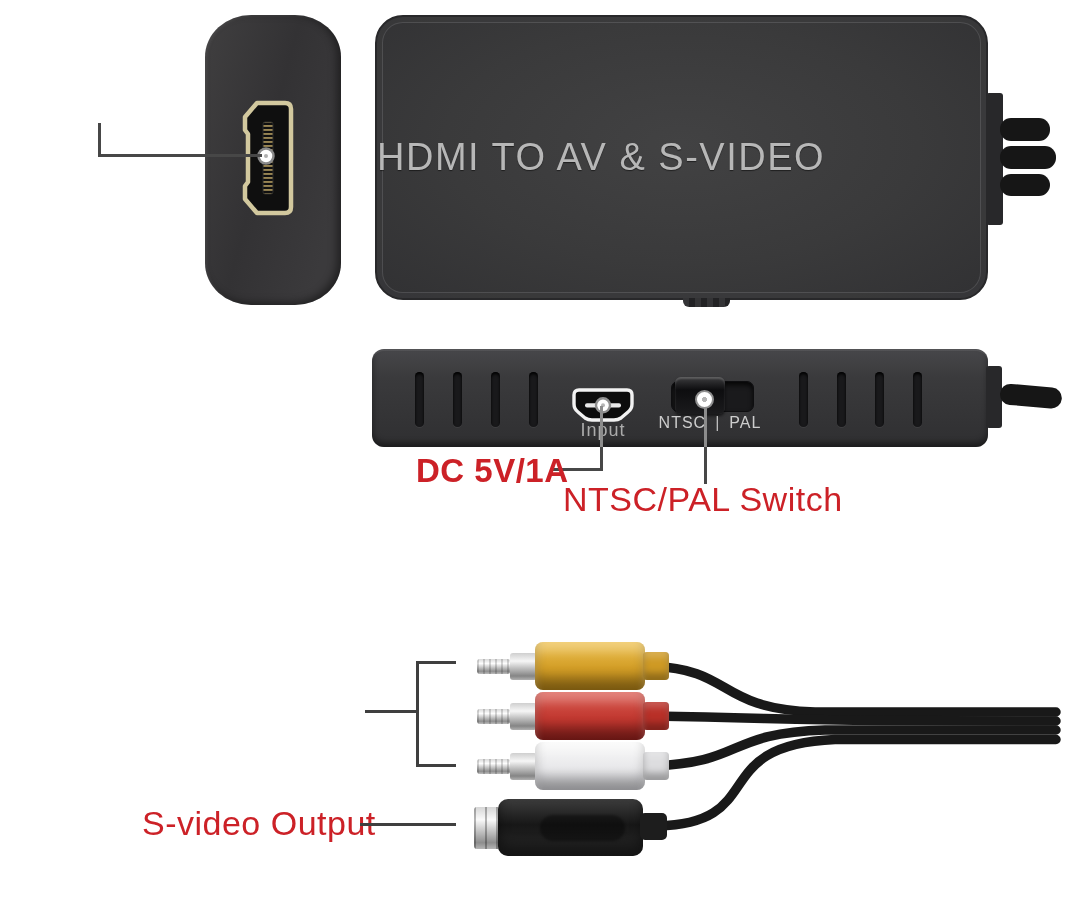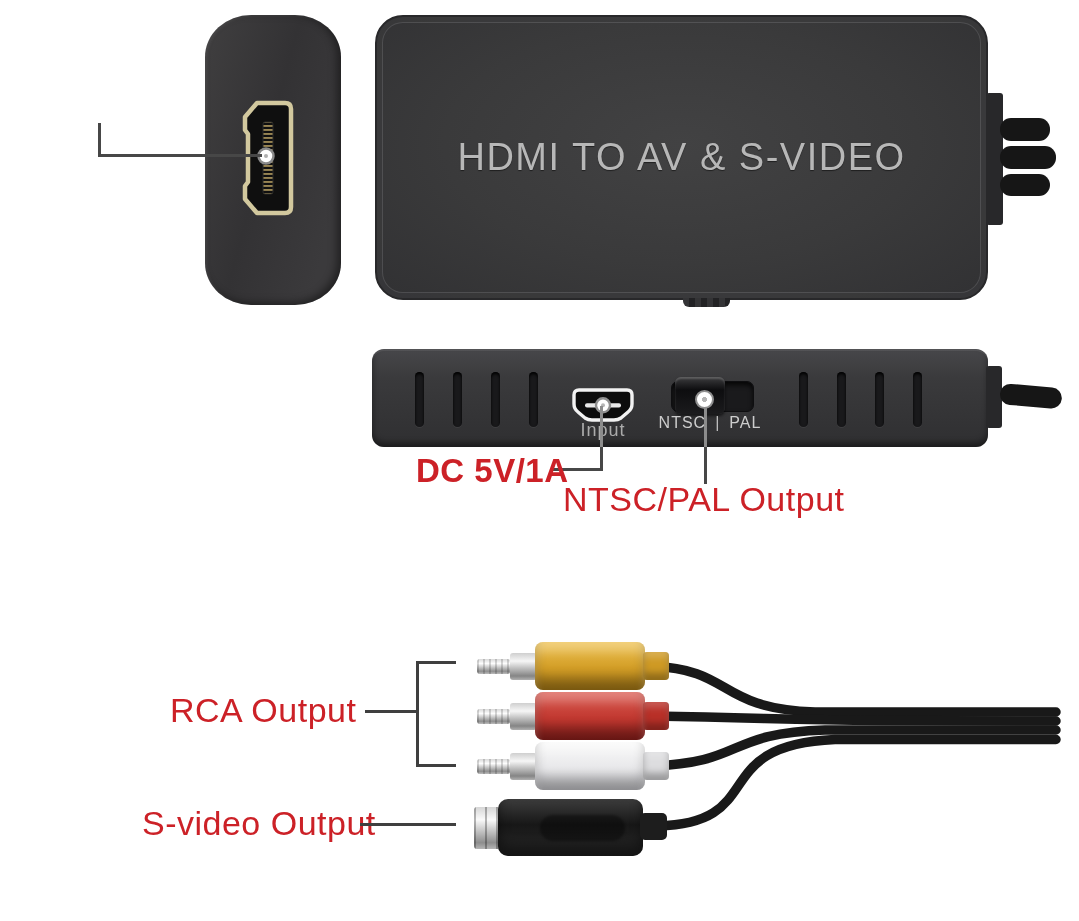--- a/index.html
+++ b/index.html
@@ -23,21 +23,21 @@
     border-radius:46px/42px;
     background:linear-gradient(105deg,#403f40,#333234 45%,#3b3a3c 85%);
     box-shadow:inset 2px 1px 3px rgba(255,255,255,.07), inset -4px -2px 8px rgba(0,0,0,.45);
   }
   
   .mainbox{
     position:absolute;left:375px;top:15px;width:613px;height:285px;
     border-radius:28px;border:2px solid #28282a;box-sizing:border-box;
     background:radial-gradient(ellipse at 50% 45%,#424243 0%,var(--device-body,#3a3a3b) 55%,#313133 100%);
     box-shadow:inset 0 0 0 5px rgba(0,0,0,.28), inset 0 0 0 6px rgba(135,135,138,.32);
-    display:flex;align-items:center;justify-content:center;
+    display:flex;align-items:center;justify-content:flex-start;
   }
   .mainbox .title{
     color:var(--device-title,#b7b7b7);font-size:38px;letter-spacing:1.5px;white-space:nowrap;
     text-shadow:0 1px 1px rgba(0,0,0,.5);
   }
   .nub{
     position:absolute;left:683px;top:298px;width:47px;height:9px;border-radius:0 0 6px 6px;
     background:repeating-linear-gradient(90deg,#343436 0 6px,#222224 6px 12px);
   }
   .relief{position:absolute;background:#28282a;border-radius:3px;}
@@ -170,21 +170,21 @@
   <div class="relief" style="left:986px;top:366px;width:16px;height:62px;"></div>
   <div class="cable" style="left:1000px;top:383px;width:62px;height:21px;transform:rotate(5deg);transform-origin:left center;"></div>
 
   <div class="line inside" style="left:600px;top:406px;width:2.5px;height:41px;"></div>
   <div class="line" style="left:600px;top:447px;width:2.5px;height:23px;"></div>
   <div class="line" style="left:551px;top:468px;width:52px;height:2.5px;"></div>
   <div class="callout" style="left:416px;top:454px;font-weight:bold;">DC 5V/1A</div>
 
   <div class="line inside" style="left:704px;top:407px;width:2.5px;height:40px;"></div>
   <div class="line" style="left:704px;top:447px;width:2.5px;height:37px;"></div>
-  <div class="callout" style="left:563px;top:482px;font-size:34px;">NTSC/PAL Output</div>
+  <div class="callout" style="left:563px;top:482px;font-size:34px;">NTSC/PAL Switch</div>
 
   <svg class="abs" style="left:0;top:580px;" width="1079" height="341" viewBox="0 0 1079 341">
     <g fill="none" stroke="#191919" stroke-width="9.5" stroke-linecap="round">
       <path d="M 652,86 C 735,90 715,128 815,132 L 1056,132"></path>
       <path d="M 652,136 C 770,138 790,140 880,140.5 L 1056,141"></path>
       <path d="M 652,186 C 745,183 725,153 825,150 L 1056,150"></path>
       <path d="M 658,246 C 770,243 705,165 835,159.5 L 1056,159.5"></path>
     </g>
   </svg>
 
@@ -201,21 +201,20 @@
   <div class="pin" style="left:477px;top:759px;"></div>
   <div class="collar" style="left:510px;top:753px;"></div>
   <div class="plugbody" style="left:535px;top:742px;background:linear-gradient(180deg,#fafafa,var(--rca-white,#e8e8ea) 55%,#c4c4c8);"></div>
   <div class="plugneck" style="left:643px;top:752px;background:#dddddf;"></div>
 
   <div class="sv-collar"></div>
   <div class="sv-body"></div>
   <div class="sv-facet"></div>
   <div class="sv-taper"></div>
 
-  <div class="callout" style="left:170px;top:693px;font-size:34px;">RCA Output</div>
   <div class="line soft" style="left:365px;top:710px;width:53px;height:2.5px;"></div>
   <div class="line soft" style="left:416px;top:661px;width:2.5px;height:106px;"></div>
   <div class="line soft" style="left:416px;top:661px;width:40px;height:2.5px;"></div>
   <div class="line soft" style="left:416px;top:764px;width:40px;height:2.5px;"></div>
 
   <div class="callout" style="left:142px;top:806px;font-size:34px;">S-video Output</div>
   <div class="line soft" style="left:360px;top:823px;width:96px;height:2.5px;"></div>
 
 </div>
 

